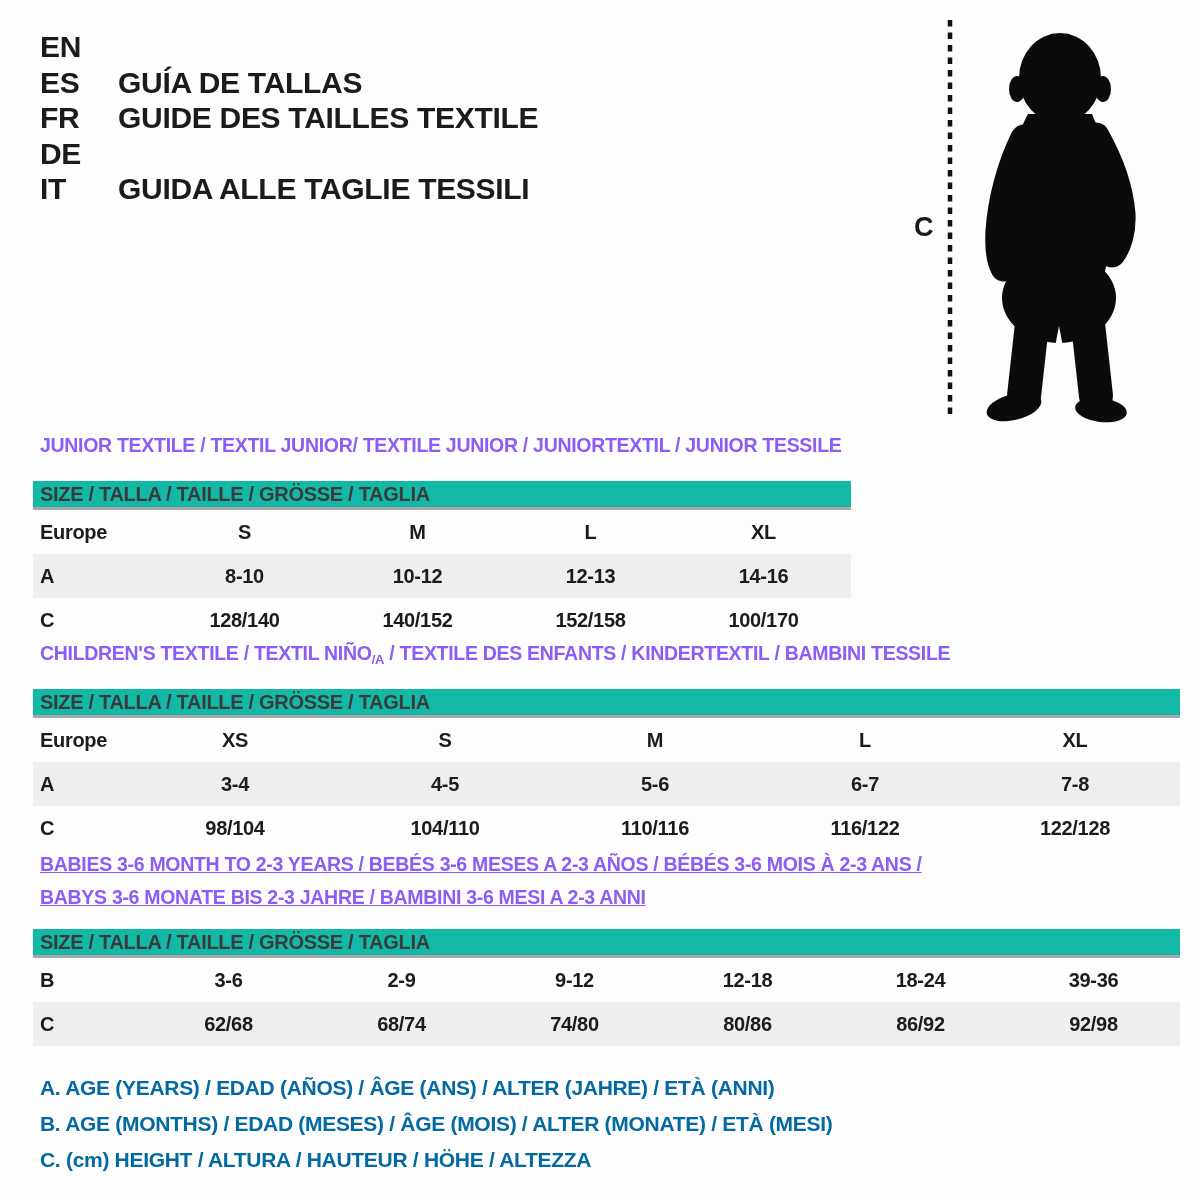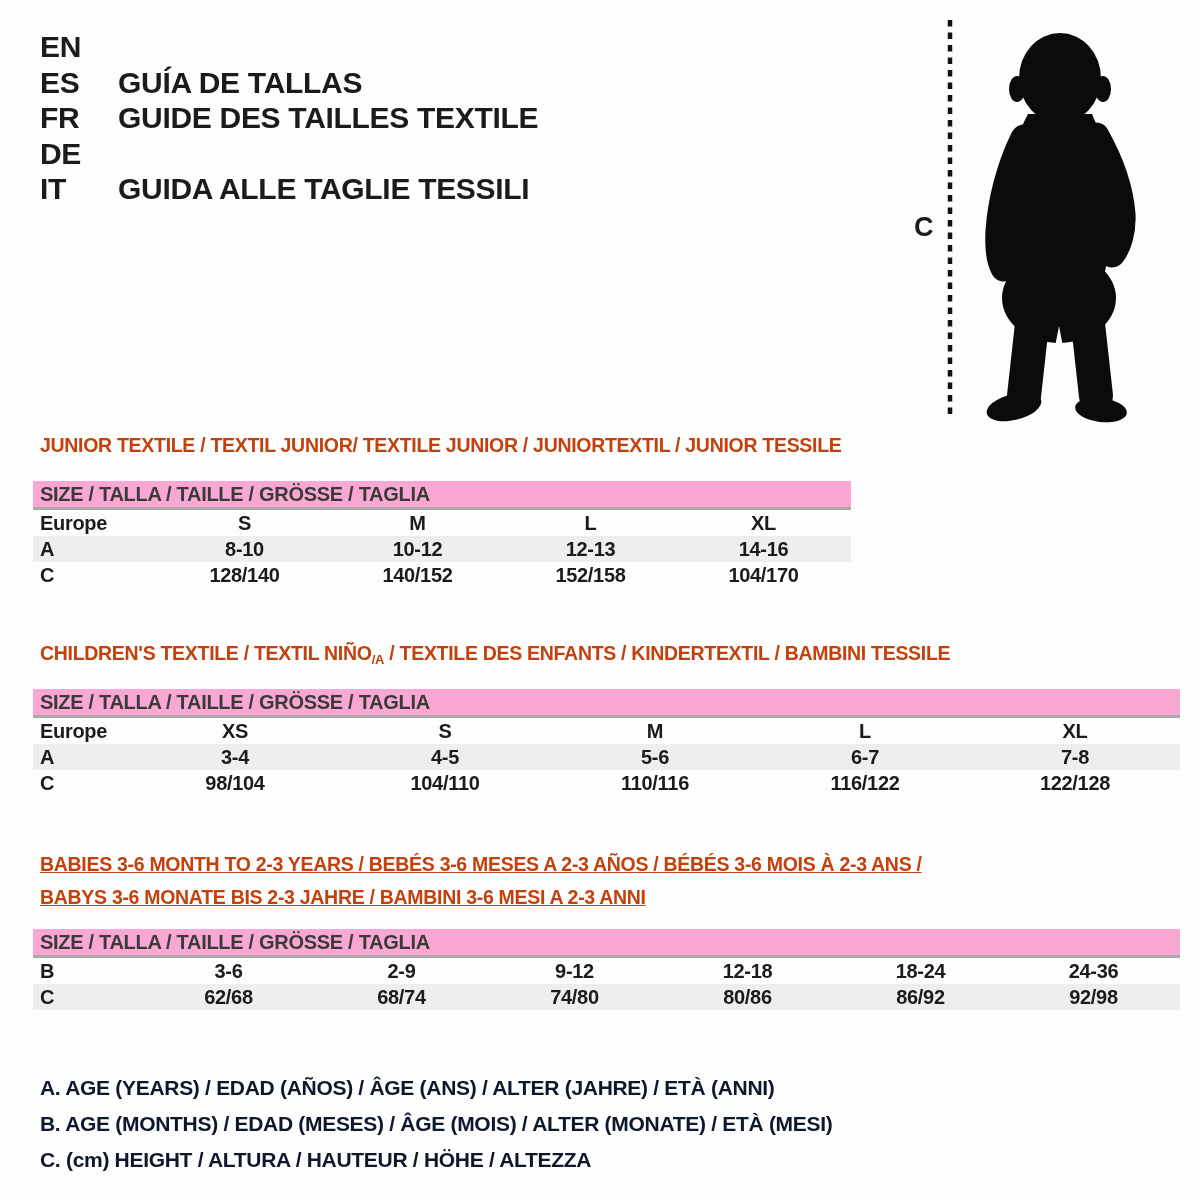--- a/index.html
+++ b/index.html
@@ -19,41 +19,41 @@
   .lang-block{left:40px;top:29px;}
   .lang-row{display:flex;line-height:35.5px;font-size:30px;}
   .lang-code{width:78px;}
   .lang-label{white-space:nowrap;}
 
   
   .figure-svg{left:900px;top:12px;}
   .c-label{left:914px;top:212px;font-size:27px;}
 
   
-  .sec-title{font-size:19.5px;white-space:nowrap;color:#c2410c;}
+  .sec-title{font-size:19.5px;white-space:nowrap;color:#8b5cf6;}
   .sub-a{font-size:13px;position:relative;top:4px;letter-spacing:-0.2px;}
   .two-line{line-height:33px;text-decoration:underline;}
 
   
   .tbl{box-sizing:border-box;}
   .bar{
-    height:26px;background:#f9a8d4;border-bottom:3px solid #a9a9a9;
+    height:26px;background:#14b8a6;border-bottom:3px solid #a9a9a9;
     display:flex;align-items:center;padding-left:7px;
     font-size:20px;color:#3a3a3a;
   }
-  .row{display:flex;height:26px;align-items:center;font-size:20px;}
+  .row{display:flex;height:44px;align-items:center;font-size:20px;}
   .row.alt{background:#eeeeee;}
   .lbl{padding-left:7px;box-sizing:border-box;}
   .cell{text-align:center;}
   .t1 .lbl{width:125px;} .t1 .cell{width:173px;}
   .t2 .lbl{width:97px;}  .t2 .cell{width:210px;}
   .t3 .lbl{width:109px;} .t3 .cell{width:173px;}
 
   
-  .legend{left:40px;top:1070px;font-size:21px;line-height:36px;color:#0f172a;}
+  .legend{left:40px;top:1070px;font-size:21px;line-height:36px;color:#0369a1;}
   .legend div{white-space:nowrap;}
 </style>
 </head>
 <body>
 
 <div class="abs lang-block">
   <div class="lang-row">
     <span class="lang-code">EN</span>
   </div>
   <div class="lang-row">
@@ -109,21 +109,21 @@
     <span class="cell">8-10</span>
     <span class="cell">10-12</span>
     <span class="cell">12-13</span>
     <span class="cell">14-16</span>
   </div>
   <div class="row">
     <span class="lbl">C</span>
     <span class="cell">128/140</span>
     <span class="cell">140/152</span>
     <span class="cell">152/158</span>
-    <span class="cell">104/170</span>
+    <span class="cell">100/170</span>
   </div>
 </div>
 
 <div class="abs sec-title" style="left:40px;top:642px;">
   <span>CHILDREN'S TEXTILE / TEXTIL NIÑO</span><span class="sub-a">/A</span><span> / TEXTILE DES ENFANTS / KINDERTEXTIL / BAMBINI TESSILE</span>
 </div>
 
 <div class="abs tbl t2" style="left:33px;top:689px;width:1147px;">
   <div class="bar">SIZE / TALLA / TAILLE / GRÖSSE / TAGLIA</div>
   <div class="row">
@@ -159,21 +159,21 @@
 
 <div class="abs tbl t3" style="left:33px;top:929px;width:1147px;">
   <div class="bar">SIZE / TALLA / TAILLE / GRÖSSE / TAGLIA</div>
   <div class="row">
     <span class="lbl">B</span>
     <span class="cell">3-6</span>
     <span class="cell">2-9</span>
     <span class="cell">9-12</span>
     <span class="cell">12-18</span>
     <span class="cell">18-24</span>
-    <span class="cell">24-36</span>
+    <span class="cell">39-36</span>
   </div>
   <div class="row alt">
     <span class="lbl">C</span>
     <span class="cell">62/68</span>
     <span class="cell">68/74</span>
     <span class="cell">74/80</span>
     <span class="cell">80/86</span>
     <span class="cell">86/92</span>
     <span class="cell">92/98</span>
   </div>

